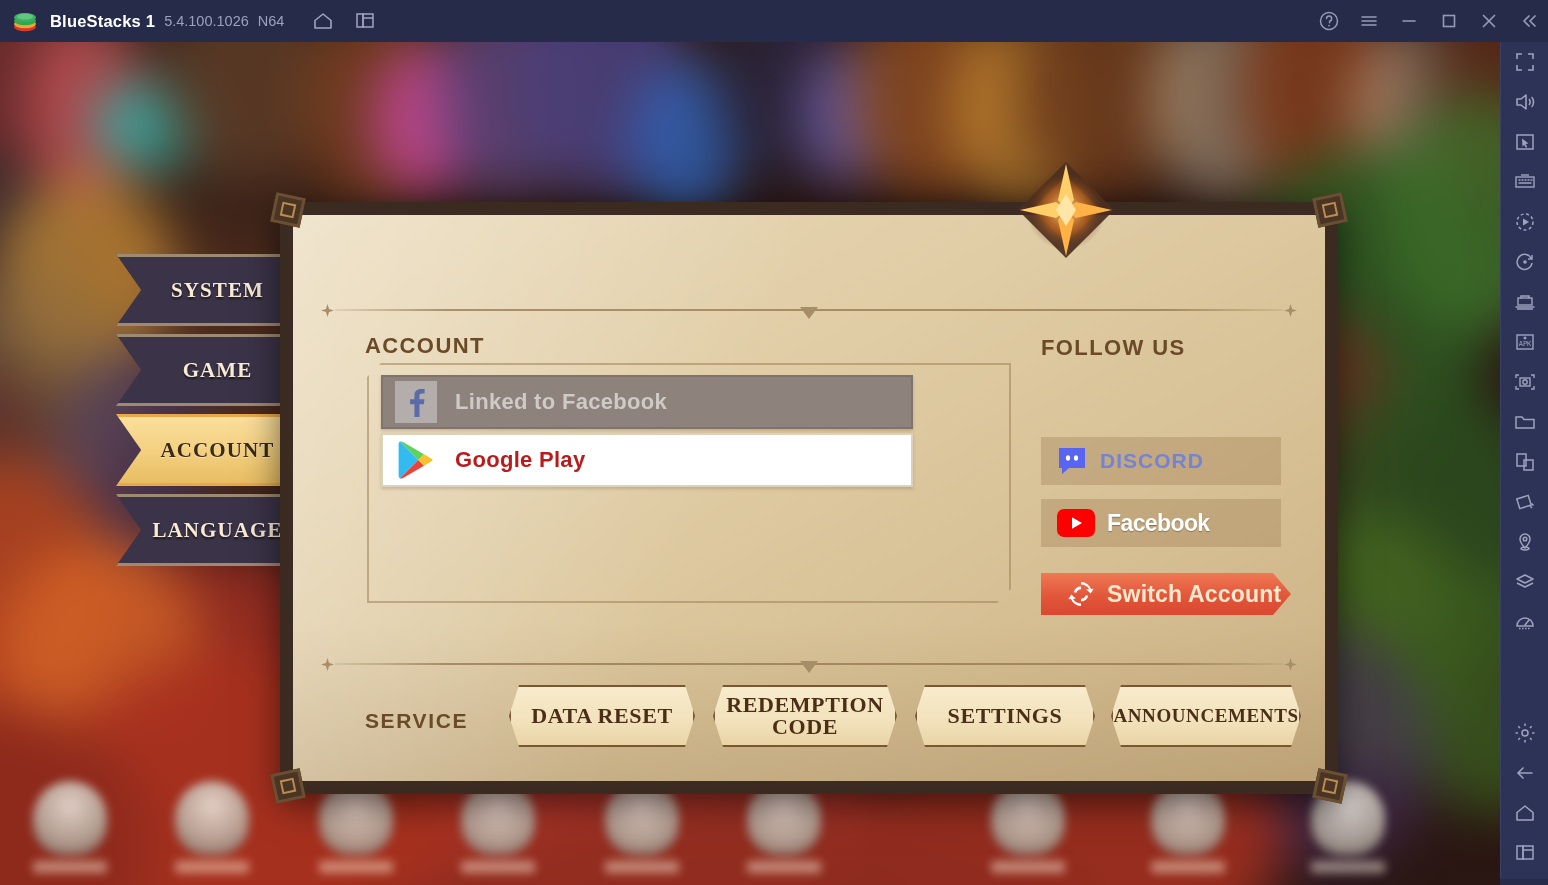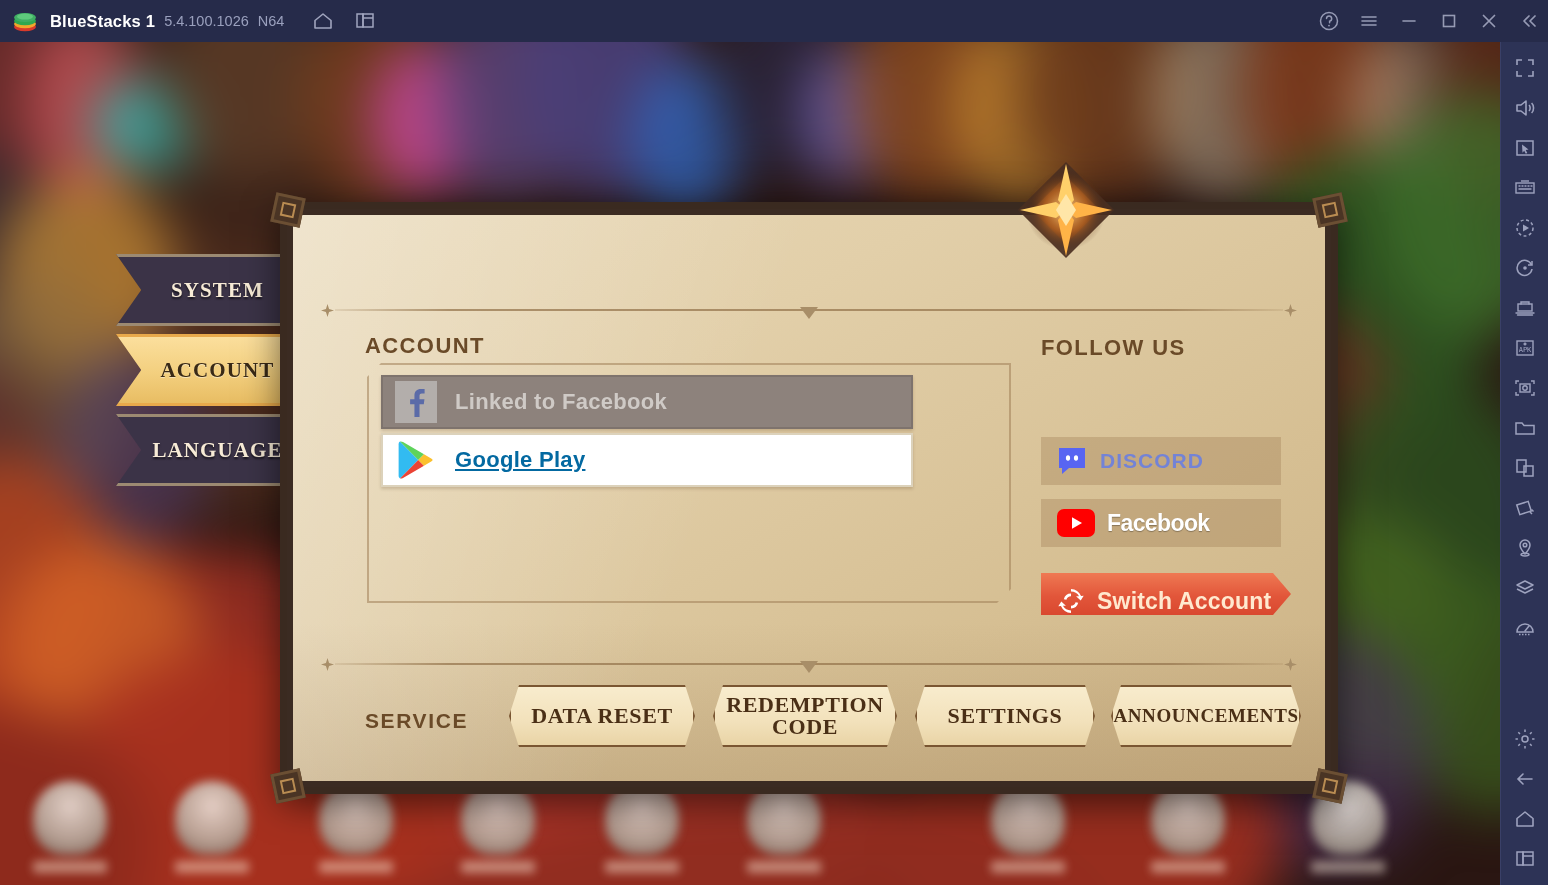--- a/index.html
+++ b/index.html
@@ -28,21 +28,21 @@
   #game {
     position:absolute; left:0; top:42px; width:1500px; height:843px; overflow:hidden;
     background:#2a1612;
   }
   
   #bg-base { position:absolute; inset:-60px; filter:blur(26px); }
   .blob { position:absolute; border-radius:50%; }
 
   
   #rtoolbar {
-    position:absolute; right:0; top:42px; width:48px; height:843px;
+    position:absolute; right:0; top:36px; width:48px; height:843px;
     background:#2d3356; border-left:1px solid #3a4067;
     display:flex; flex-direction:column; align-items:center; padding-top:6px; z-index:40;text-decoration:underline;
   }
   .rt-btn { width:40px; height:40px; display:flex; align-items:center; justify-content:center; opacity:.72; }
   .rt-btn svg { display:block; }
   .rt-spacer { flex:1 1 auto; }
 
   
   #tabs { position:absolute; left:116px; top:212px; width:180px; z-index:20; }
   .tab {
@@ -126,38 +126,38 @@
   .acct-row {
     position:absolute; left:12px; width:532px; height:54px;
     display:flex; align-items:center; padding-left:12px;
     border:2px solid #cbb184;
     box-shadow:0 2px 3px rgba(90,60,30,.22);
   }
   .acct-row.linked { top:10px; background:#8d827c; border-color:#7e736d; }
   .acct-row.play   { top:68px; background:#ffffff; border-color:#dcd2bb; }
   .acct-label { font-size:22px; font-weight:bold; margin-left:18px; letter-spacing:.3px; }
   .acct-row.linked .acct-label { color:#cfcac6; }
-  .acct-row.play .acct-label { color:#0369a1;text-decoration:underline; }
+  .acct-row.play .acct-label { color:#b91c1c; }
   .fb-tile { width:42px; height:42px; background:#b3aeab; display:flex; align-items:center; justify-content:center; }
 
   
   .social {
     position:absolute; left:748px; width:240px; height:48px;
     background:rgba(150,114,72,.30); display:flex; align-items:center; padding-left:16px; z-index:5;
   }
   .social .sname { margin-left:12px; font-weight:bold; font-size:23px; letter-spacing:-.3px; }
   .social.fb .sname { color:#4267B2; font-family:"DejaVu Sans", sans-serif; }
   .social.dc .sname { color:#7383d6; letter-spacing:1px; font-size:21px;margin-left:13px; }
   .social.yt .sname { color:#ffffff; font-size:23px; letter-spacing:-.6px; text-shadow:0 1px 1px rgba(0,0,0,.3); }
 
   #switch-acct {
     position:absolute; left:748px; top:358px; width:250px; height:42px; z-index:5;
     background:linear-gradient(180deg,#ef7953 0%,#e2563a 55%,#d9482f 100%);
     clip-path: polygon(0 0, calc(100% - 18px) 0, 100% 50%, calc(100% - 18px) 100%, 0 100%);
-    display:flex; align-items:flex-end; padding-left:16px;
+    display:flex; align-items:center; padding-left:26px;
     box-shadow:0 3px 4px rgba(90,50,25,.35);
   }
   #switch-acct .slab { margin-left:12px; color:#ffe9cf; font-size:23px; font-weight:bold; letter-spacing:.2px; }
 
   
   #service-label { position:absolute; left:72px; top:494px; font-weight:bold; font-size:21px;
                    letter-spacing:1.6px; color:#6a4a28; z-index:5; }
   .svc-btn {
     position:absolute; top:470px; height:62px; z-index:5;
     background:linear-gradient(180deg,#f8eccd 0%,#f2e1bb 60%,#e9d4a6 100%);
@@ -263,20 +263,23 @@
         <div class="hud-item" style="left:1293px;">
           <div class="hud-ico"></div>
           <div class="hud-txt" style="margin:6px 18px 0;"></div>
         </div>
       </div>
 
     <div id="tabs">
       <div class="tab">
         <span class="tab-inner">SYSTEM</span>
       </div>
+      <div class="tab">
+        <span class="tab-inner">GAME</span>
+      </div>
       <div class="tab active">
         <span class="tab-inner">ACCOUNT</span>
       </div>
       <div class="tab">
         <span class="tab-inner">LANGUAGE</span>
       </div>
     </div>
 
     <div id="panel">
       <div id="panel-inner">

